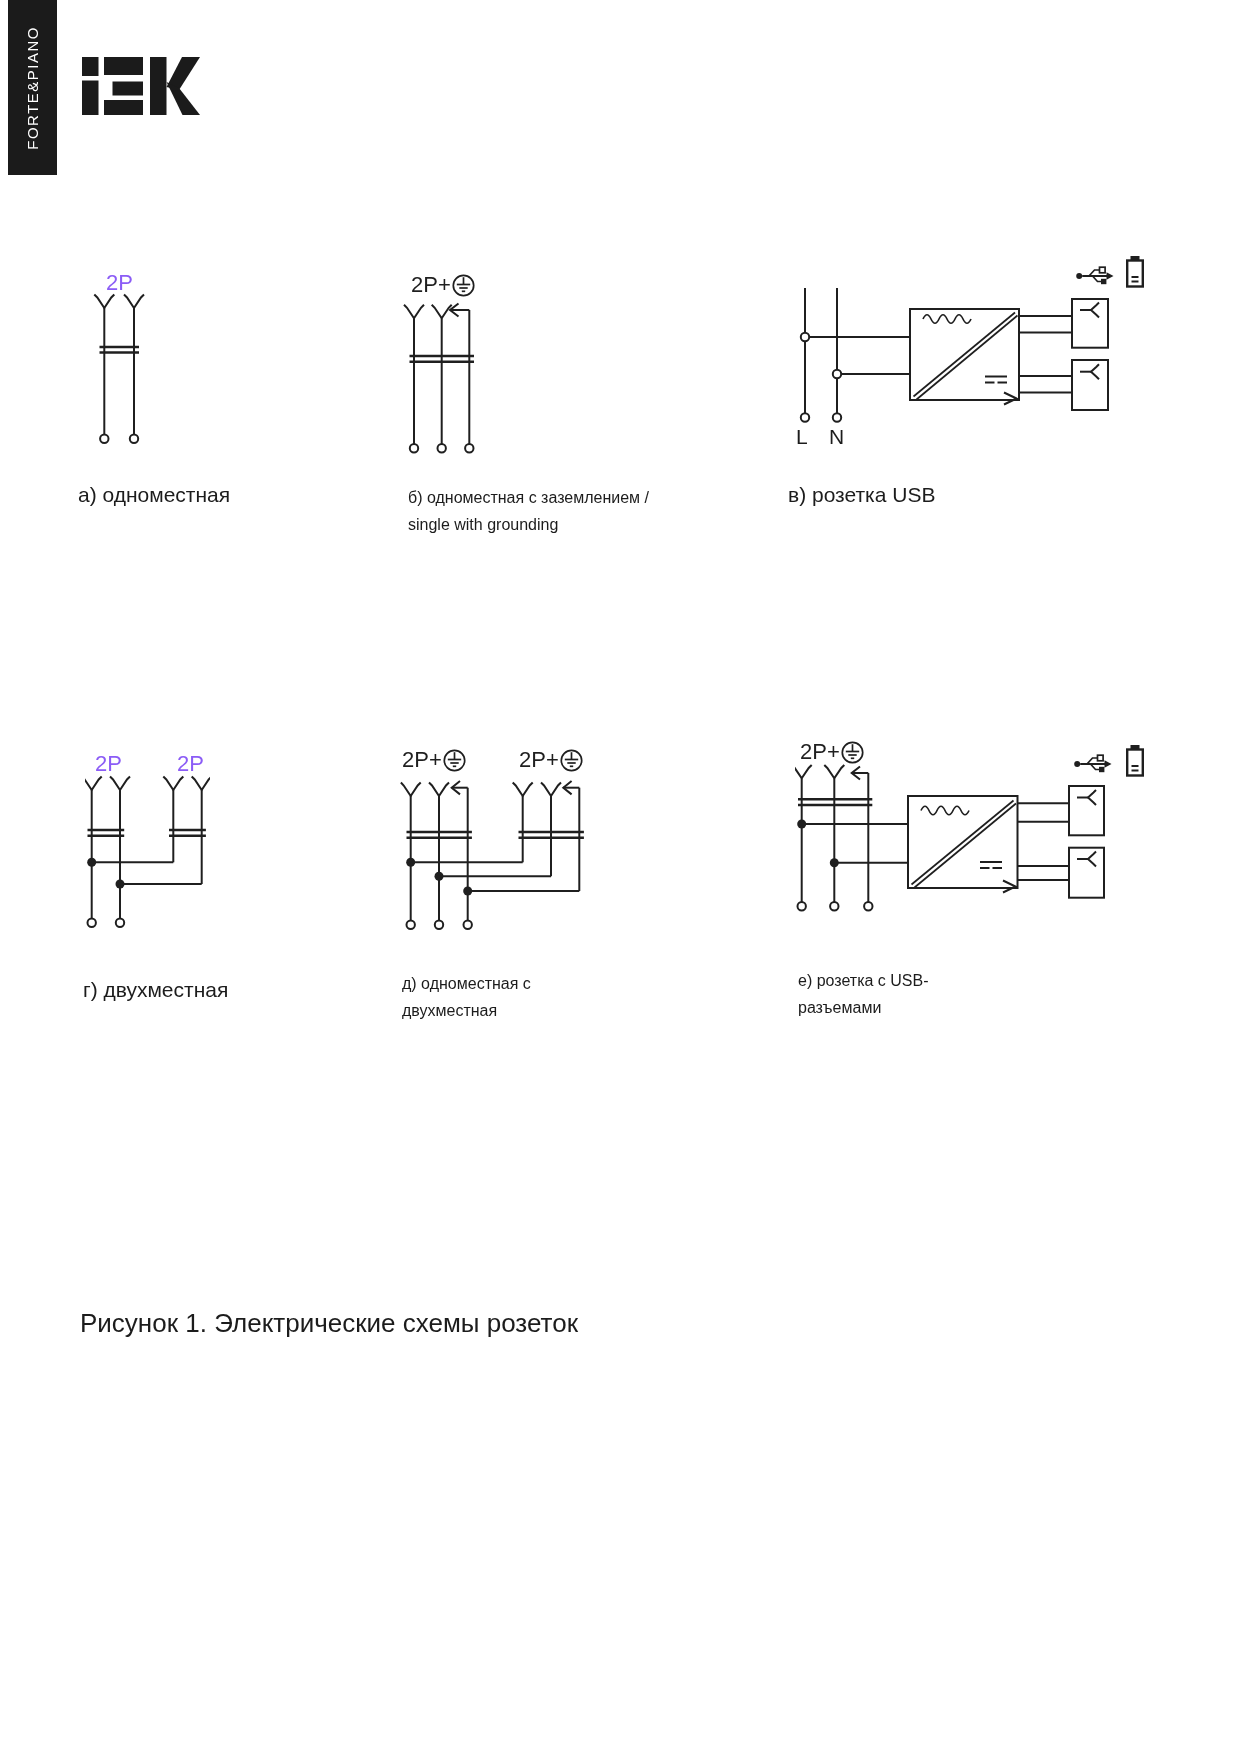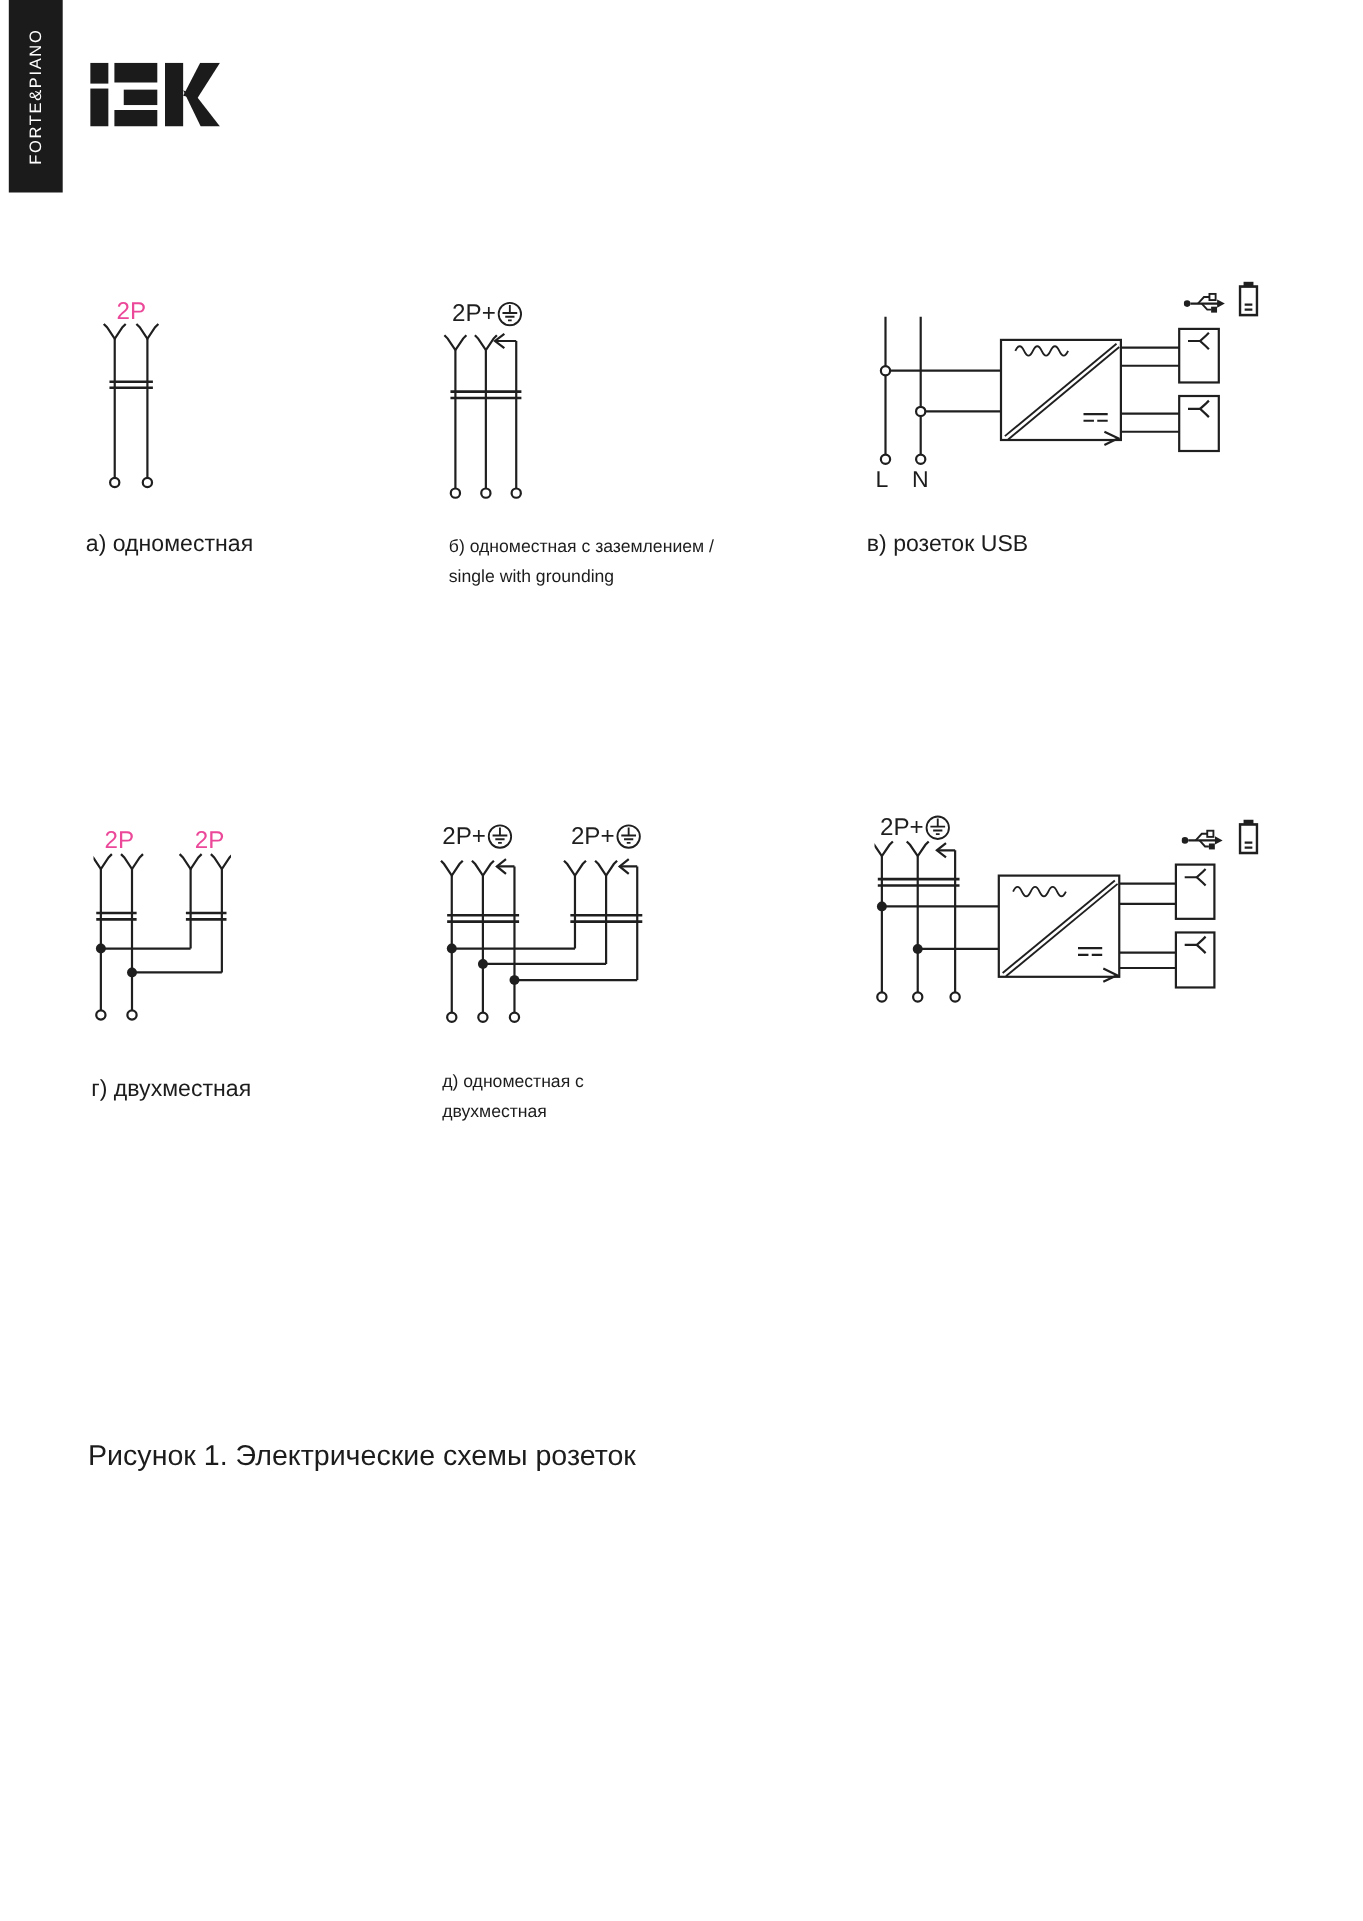--- a/index.html
+++ b/index.html
@@ -4,21 +4,21 @@
 <style>
   html,body{margin:0;padding:0;background:#e8e8e8;}
   .page{position:relative;width:1239px;height:1746px;background:#ffffff;
         font-family:"Liberation Sans",sans-serif;color:#1f1f1f;overflow:hidden;margin:0 auto;}
   .series-tab{position:absolute;left:8px;top:0;width:49px;height:175px;background:#1b1b1b;
               display:flex;align-items:center;justify-content:center;}
   .series-label{writing-mode:vertical-rl;transform:rotate(180deg);color:#ffffff;
                 font-size:15px;letter-spacing:1.5px;}
   .logo{position:absolute;left:82px;top:57px;width:118px;height:58px;}
   .schem{position:absolute;}
-  .ann{position:absolute;font-size:22px;white-space:nowrap;color:#ec4899;}
+  .ann{position:absolute;font-size:22px;white-space:nowrap;color:#8b5cf6;}
   .ann-row{position:absolute;display:flex;align-items:center;gap:1px;font-size:22px;
            white-space:nowrap;color:#1f1f1f;}
   .lbl{position:absolute;font-size:21px;white-space:nowrap;color:#1c1c1c;}
   .lbl-multi{position:absolute;font-size:16px;line-height:27px;color:#1c1c1c;}
   .lbl-multi span{display:block;white-space:nowrap;}
   .caption{position:absolute;font-size:26px;white-space:nowrap;color:#1c1c1c;margin-top:46px;}
   
   .s{stroke:#1f1f1f;stroke-width:2;fill:none;}
   .sb{stroke:#1f1f1f;stroke-width:2.4;fill:none;}
   .term{stroke:#1f1f1f;stroke-width:2;fill:#ffffff;}
@@ -161,21 +161,21 @@
       <path class="s" d="M1099 302.5 L1096.5 305 L1091 310 L1096.5 315 L1099 317.5"></path>
     </g>
     <g>
       <rect class="s" x="1072" y="360" width="36" height="50"></rect>
       <line class="s" x1="1080" y1="371.7" x2="1091" y2="371.7"></line>
       <path class="s" d="M1099 364.2 L1096.5 366.7 L1091 371.7 L1096.5 376.7 L1099 379.2"></path>
     </g>
   </svg>
   <span class="lbl" style="left:796px;top:425px">L</span>
   <span class="lbl" style="left:829px;top:425px">N</span>
-  <span class="lbl" style="left:788px;top:483px">в) розеток USB</span>
+  <span class="lbl" style="left:788px;top:483px">в) розетка USB</span>
 
   <span class="ann" style="left:95px;top:751px">2P</span>
   <span class="ann" style="left:177px;top:751px">2P</span>
   <svg class="schem" style="left:85px;top:770px;width:125px;height:160px" viewBox="85 770 125 160">
     <g>
       <path class="s" d="M81.9 776.5 L84.7 779.5 L91.7 790 L98.7 779.5 L101.7 776.5"></path>
       <path class="s" d="M110 776.5 L113 779.5 L120 790 L127 779.5 L130 776.5"></path>
       <path class="s" d="M163.3 776.5 L166.3 779.5 L173.3 790 L180.3 779.5 L183.3 776.5"></path>
       <path class="s" d="M191.7 776.5 L194.7 779.5 L201.7 790 L208.7 779.5 L211.7 776.5"></path>
     </g>
@@ -337,16 +337,20 @@
       <rect class="s" x="1069" y="786" width="35" height="49.3"></rect>
       <line class="s" x1="1077" y1="797.5" x2="1088" y2="797.5"></line>
       <path class="s" d="M1096 790 L1093.5 792.5 L1088 797.5 L1093.5 802.5 L1096 805"></path>
     </g>
     <g>
       <rect class="s" x="1069" y="847.7" width="35" height="50"></rect>
       <line class="s" x1="1077" y1="859" x2="1088" y2="859"></line>
       <path class="s" d="M1096 851.5 L1093.5 854 L1088 859 L1093.5 864 L1096 866.5"></path>
     </g>
   </svg>
+  <div class="lbl-multi" style="left:798px;top:967px">
+    <span>е) розетка с USB-</span>
+    <span>разъемами</span>
+  </div>
 
   <span class="caption" style="left:80px;top:1262px">Рисунок 1. Электрические схемы розеток</span>
 
 </div>
 
 </body></html>

